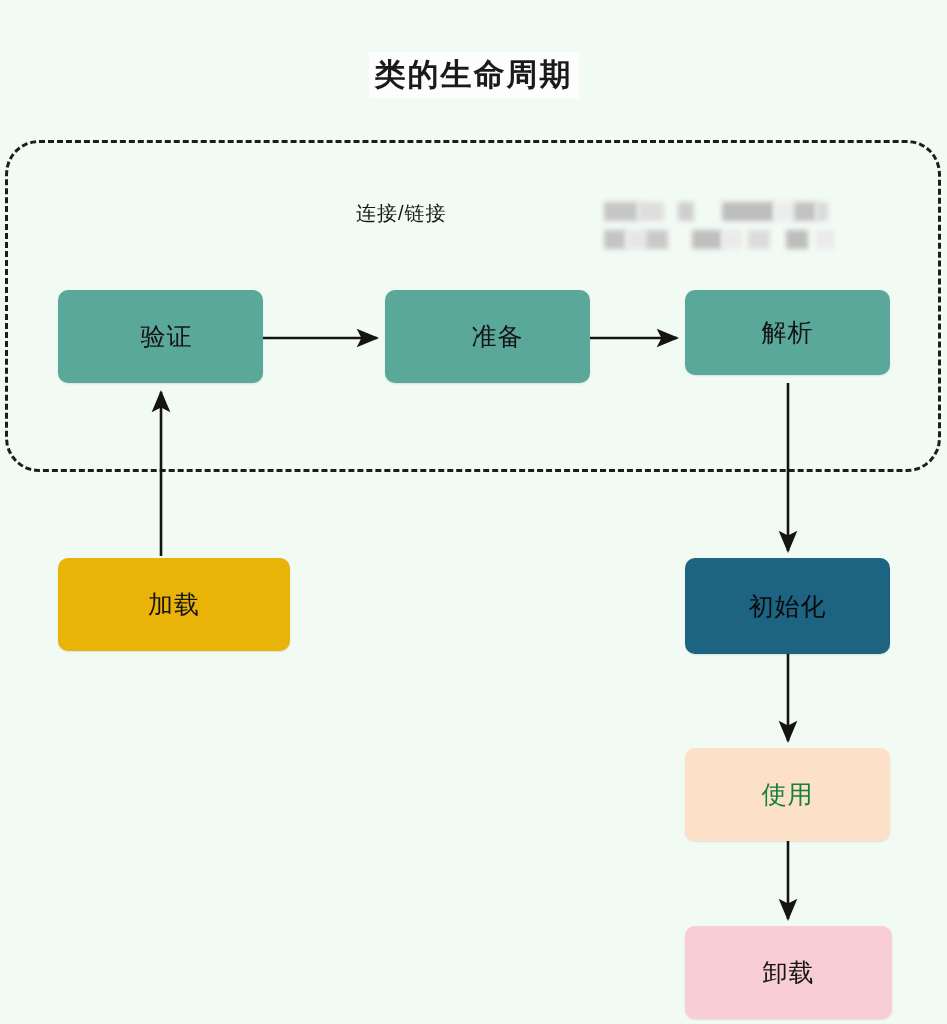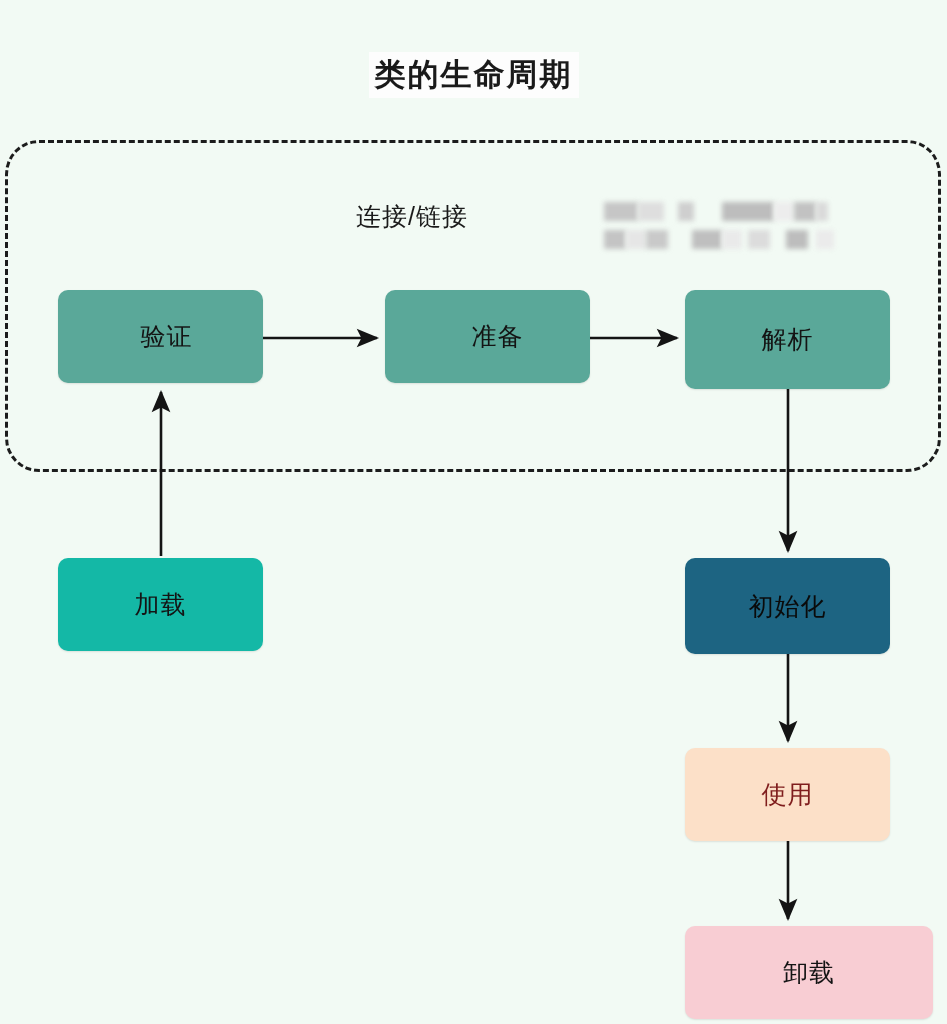--- a/index.html
+++ b/index.html
@@ -60,21 +60,21 @@
     border-radius: 34px;
     box-sizing: border-box;
     background: transparent;
   }
 
   
   .group-label {
     position: absolute;
     left: 356px;
     top: 200px;
-    font-size: 25px;
+    font-size: 20px;
     color: #1a1a1a;
     letter-spacing: 1px;
     white-space: nowrap;
   }
 
   
   .redacted {
     position: absolute;
     left: 600px;
     top: 200px;
@@ -180,19 +180,19 @@
 
     <line x1="788" y1="383" x2="788" y2="551" stroke="#141414" stroke-width="2.6" marker-end="url(#ah)"></line>
 
     <line x1="788" y1="651" x2="788" y2="741" stroke="#141414" stroke-width="2.6" marker-end="url(#ah)"></line>
 
     <line x1="788" y1="841" x2="788" y2="919" stroke="#141414" stroke-width="2.6" marker-end="url(#ah)"></line>
   </svg>
 
   <div class="node" id="node-verify" style="left: 58px; top: 290px; width: 205px; height: 93px; background: rgb(90, 168, 153); color: rgb(20, 20, 20); padding-left: 12px;">验证</div>
   <div class="node" id="node-prepare" style="left: 385px; top: 290px; width: 205px; height: 93px; background: rgb(90, 168, 153); color: rgb(20, 20, 20);">准备</div>
-  <div class="node" id="node-resolve" style="left: 685px; top: 290px; width: 205px; height: 99px; background: rgb(90, 168, 153); color: rgb(20, 20, 20);">解析</div>
-  <div class="node" id="node-load" style="left: 58px; top: 558px; width: 205px; height: 93px; background: #14b8a6; color: rgb(20, 20, 20);">加载</div>
+  <div class="node" id="node-resolve" style="left: 685px; top: 290px; width: 205px; height: 85px; background: rgb(90, 168, 153); color: rgb(20, 20, 20);">解析</div>
+  <div class="node" id="node-load" style="left: 58px; top: 558px; width: 232px; height: 93px; background: #eab308; color: rgb(20, 20, 20);">加载</div>
   <div class="node node-init" id="node-init" style="left: 685px; top: 558px; width: 205px; height: 96px; background: rgb(29, 100, 130); color: rgb(10, 10, 10);">初始化</div>
-  <div class="node" id="node-use" style="left: 685px; top: 748px; width: 205px; height: 93px; background: rgb(252, 224, 200); color: #7f1d1d;">使用</div>
-  <div class="node" id="node-unload" style="left: 685px; top: 926px; width: 248px; height: 93px; background: rgb(248, 205, 211); color: rgb(20, 20, 20);">卸载</div>
+  <div class="node" id="node-use" style="left: 685px; top: 748px; width: 205px; height: 93px; background: rgb(252, 224, 200); color: #15803d;">使用</div>
+  <div class="node" id="node-unload" style="left: 685px; top: 926px; width: 207px; height: 93px; background: rgb(248, 205, 211); color: rgb(20, 20, 20);">卸载</div>
 
 </div>
 
 </body></html>

